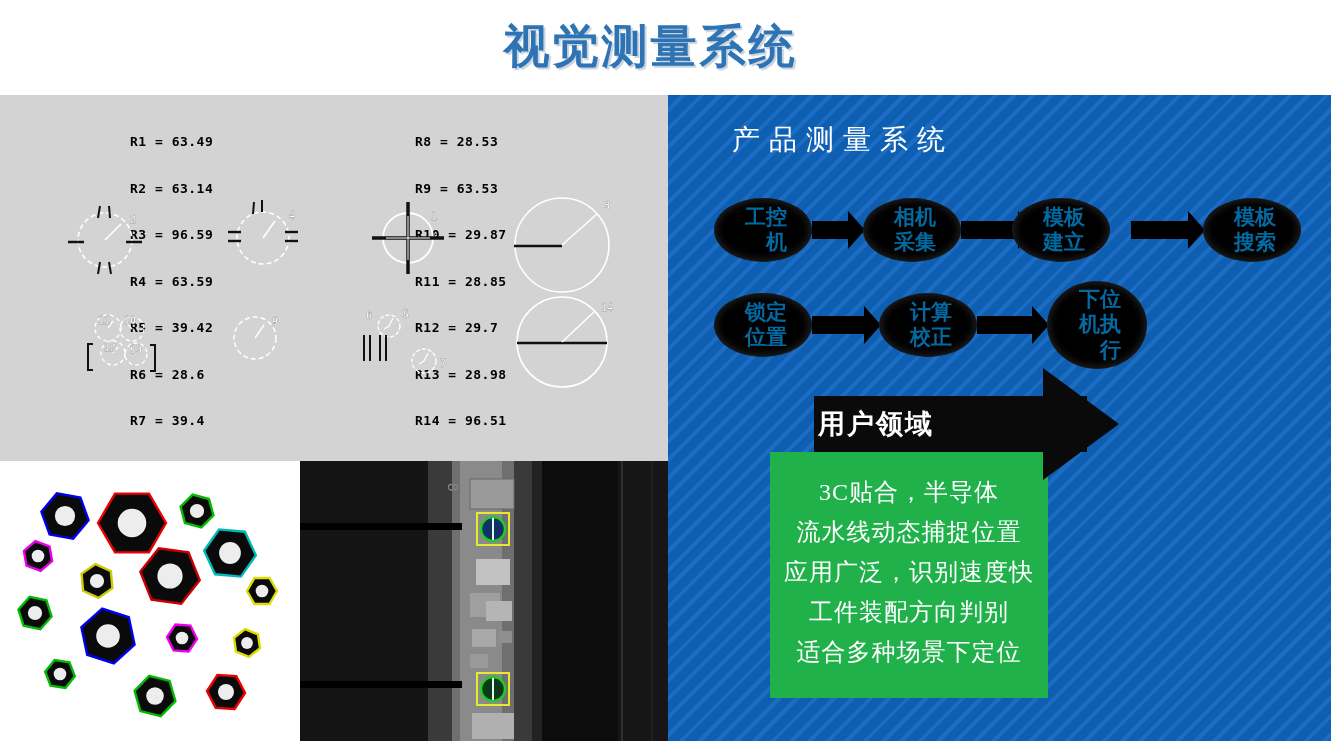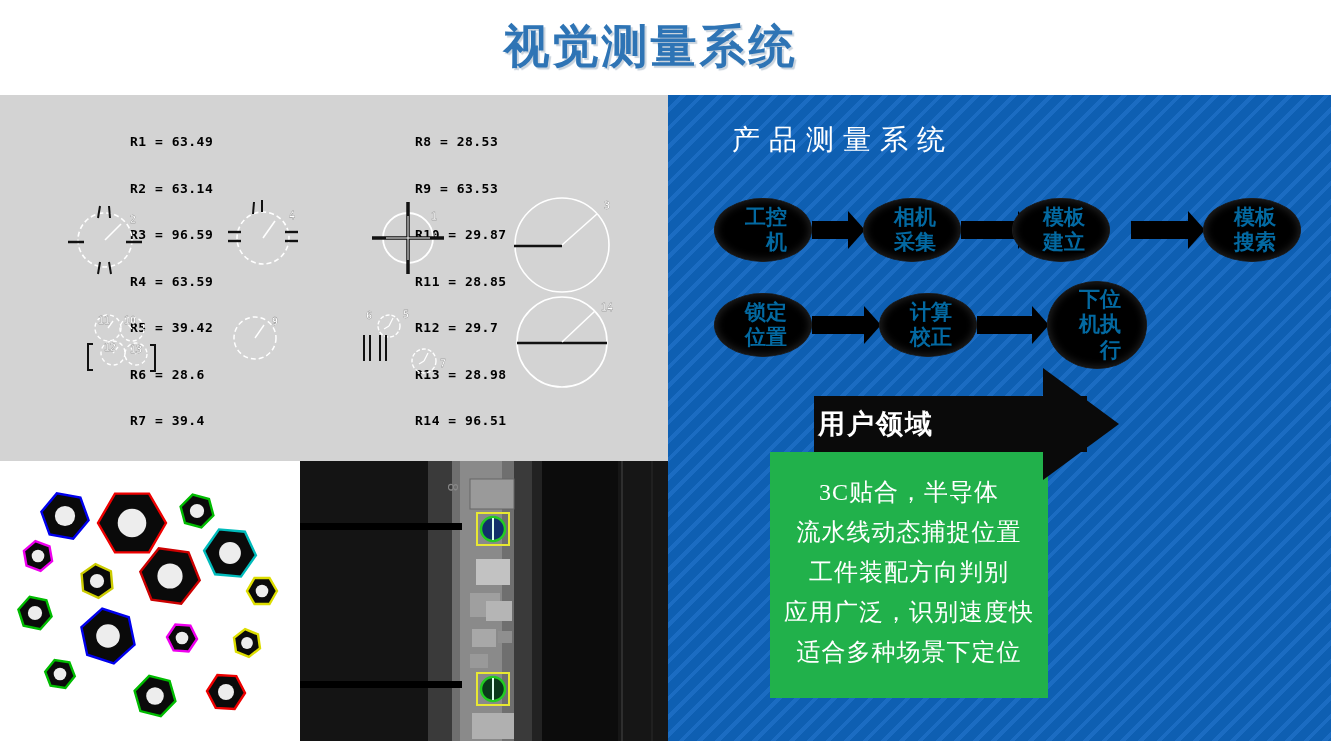--- a/index.html
+++ b/index.html
@@ -277,19 +277,19 @@
     </div>
 
     <div class="banner-body">
       <span>用户领域</span>
     </div>
     <div class="banner-head"></div>
 
     <div class="green-box">
       <div class="gline">3C贴合，半导体</div>
       <div class="gline">流水线动态捕捉位置</div>
+      <div class="gline">应用广泛，识别速度快</div>
       <div class="gline">工件装配方向判别</div>
-      <div class="gline">应用广泛，识别速度快</div>
       <div class="gline">适合多种场景下定位</div>
     </div>
   </div>
 
 </div>
 
 </body></html>

